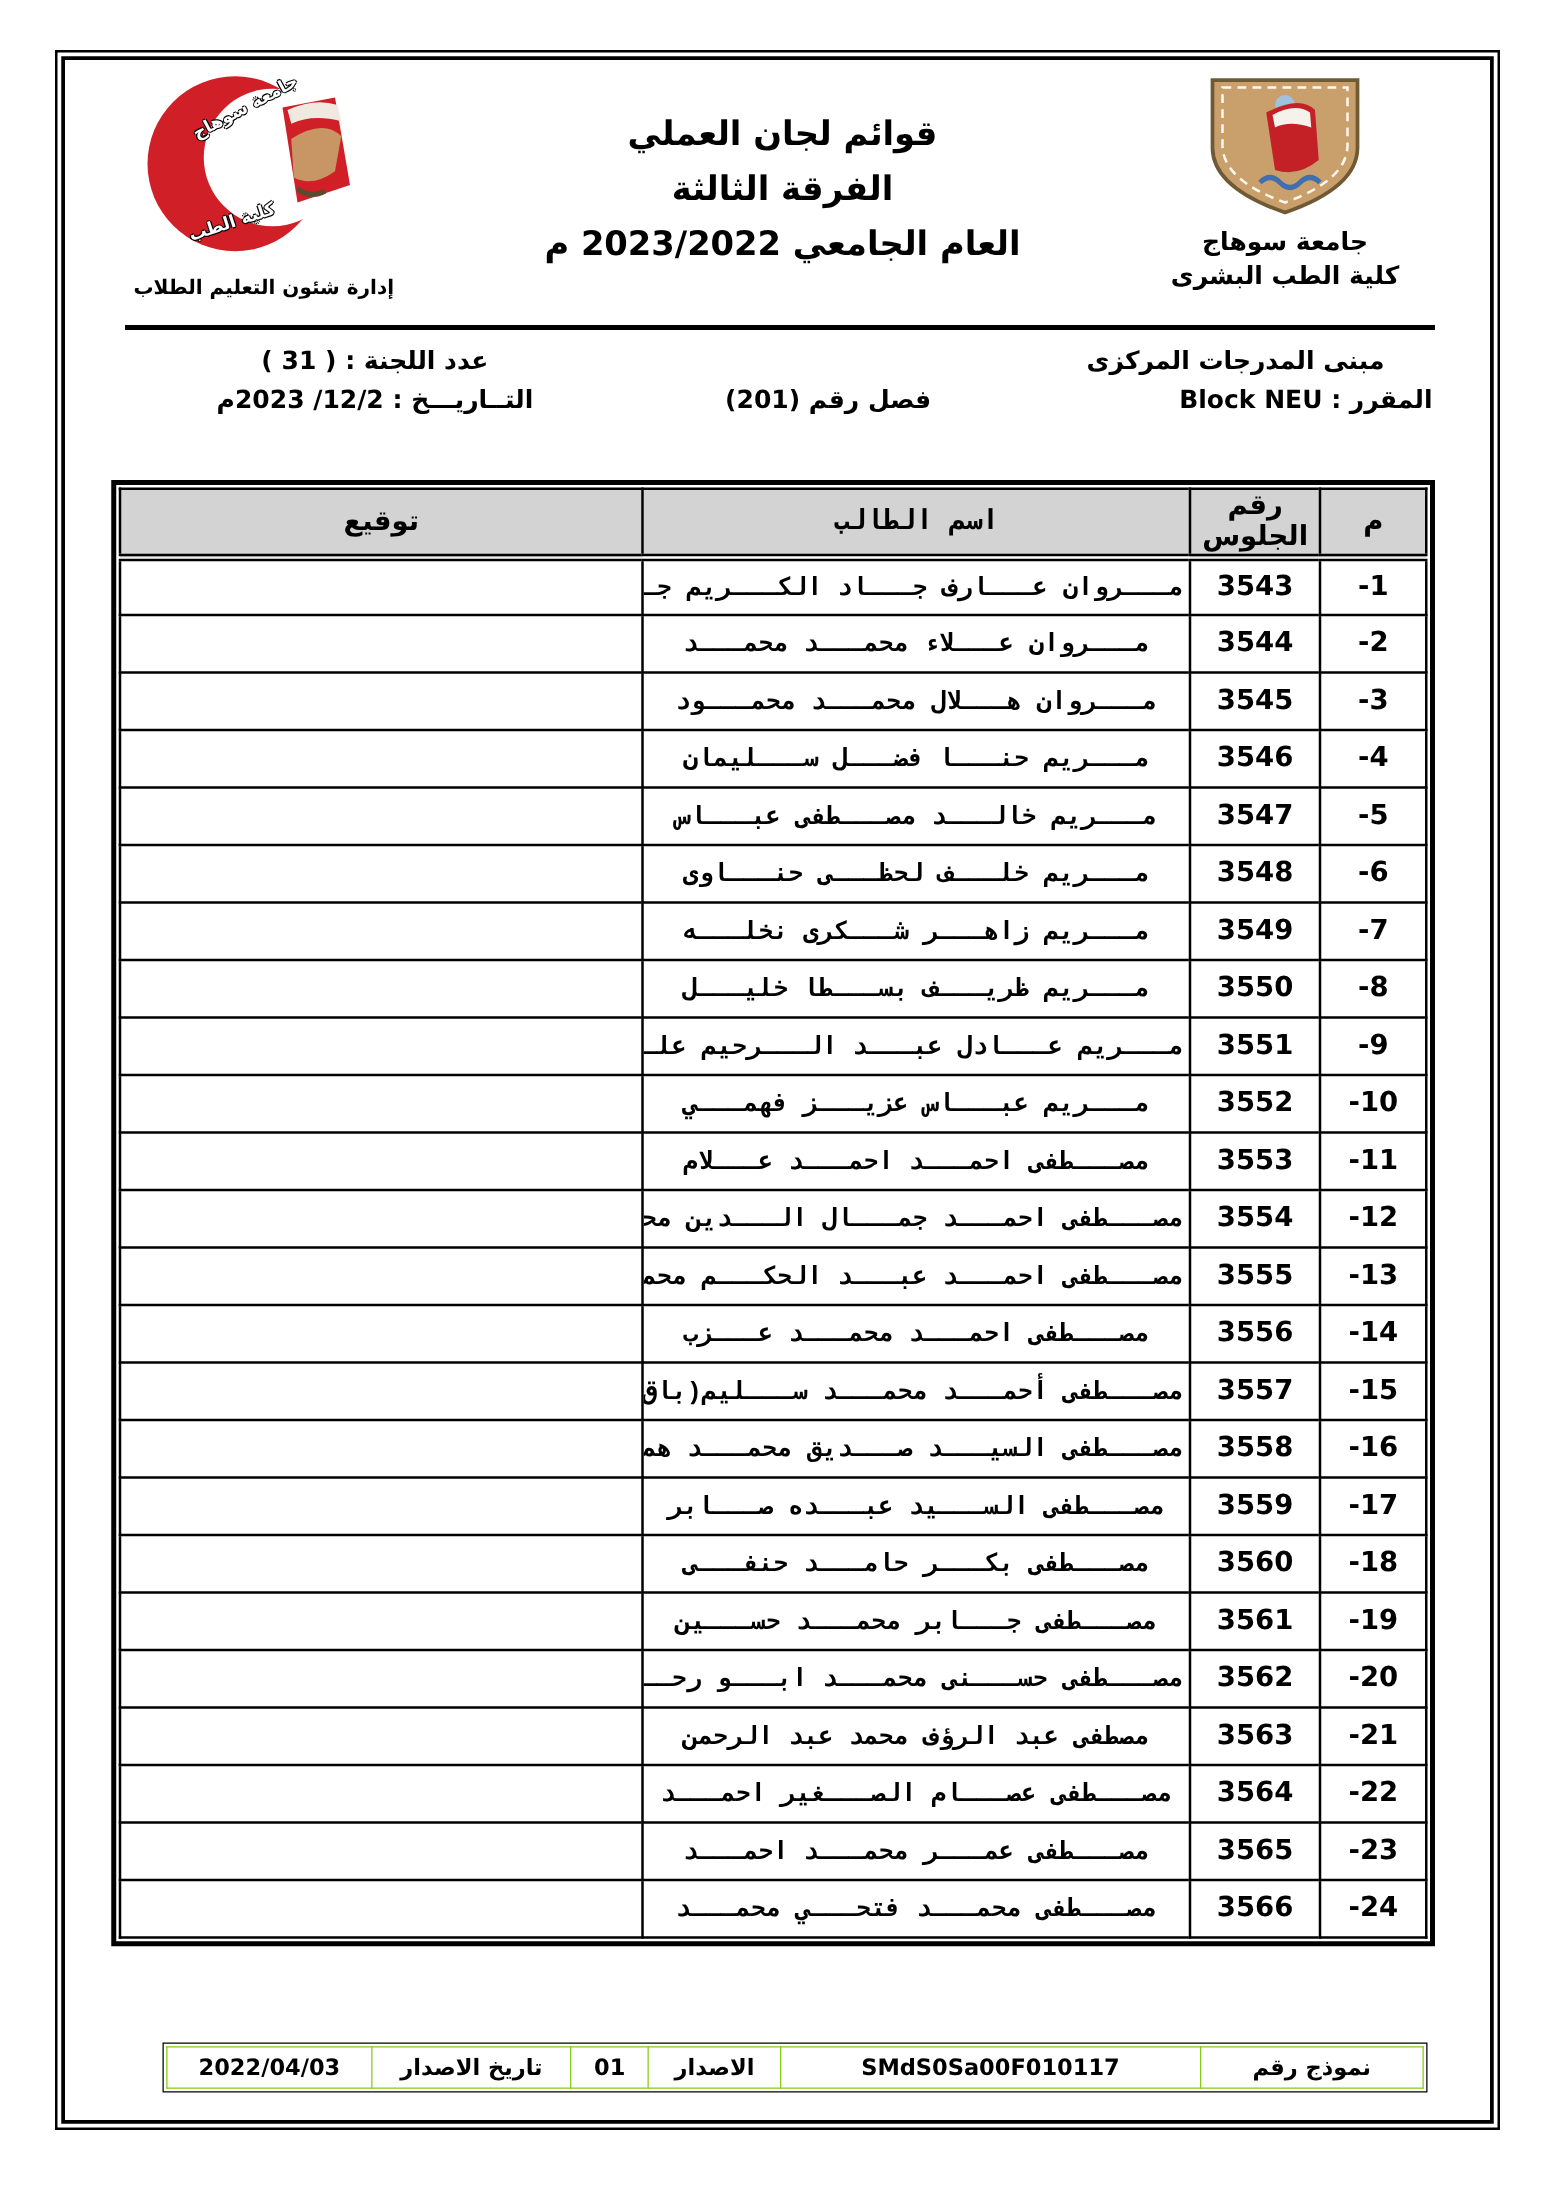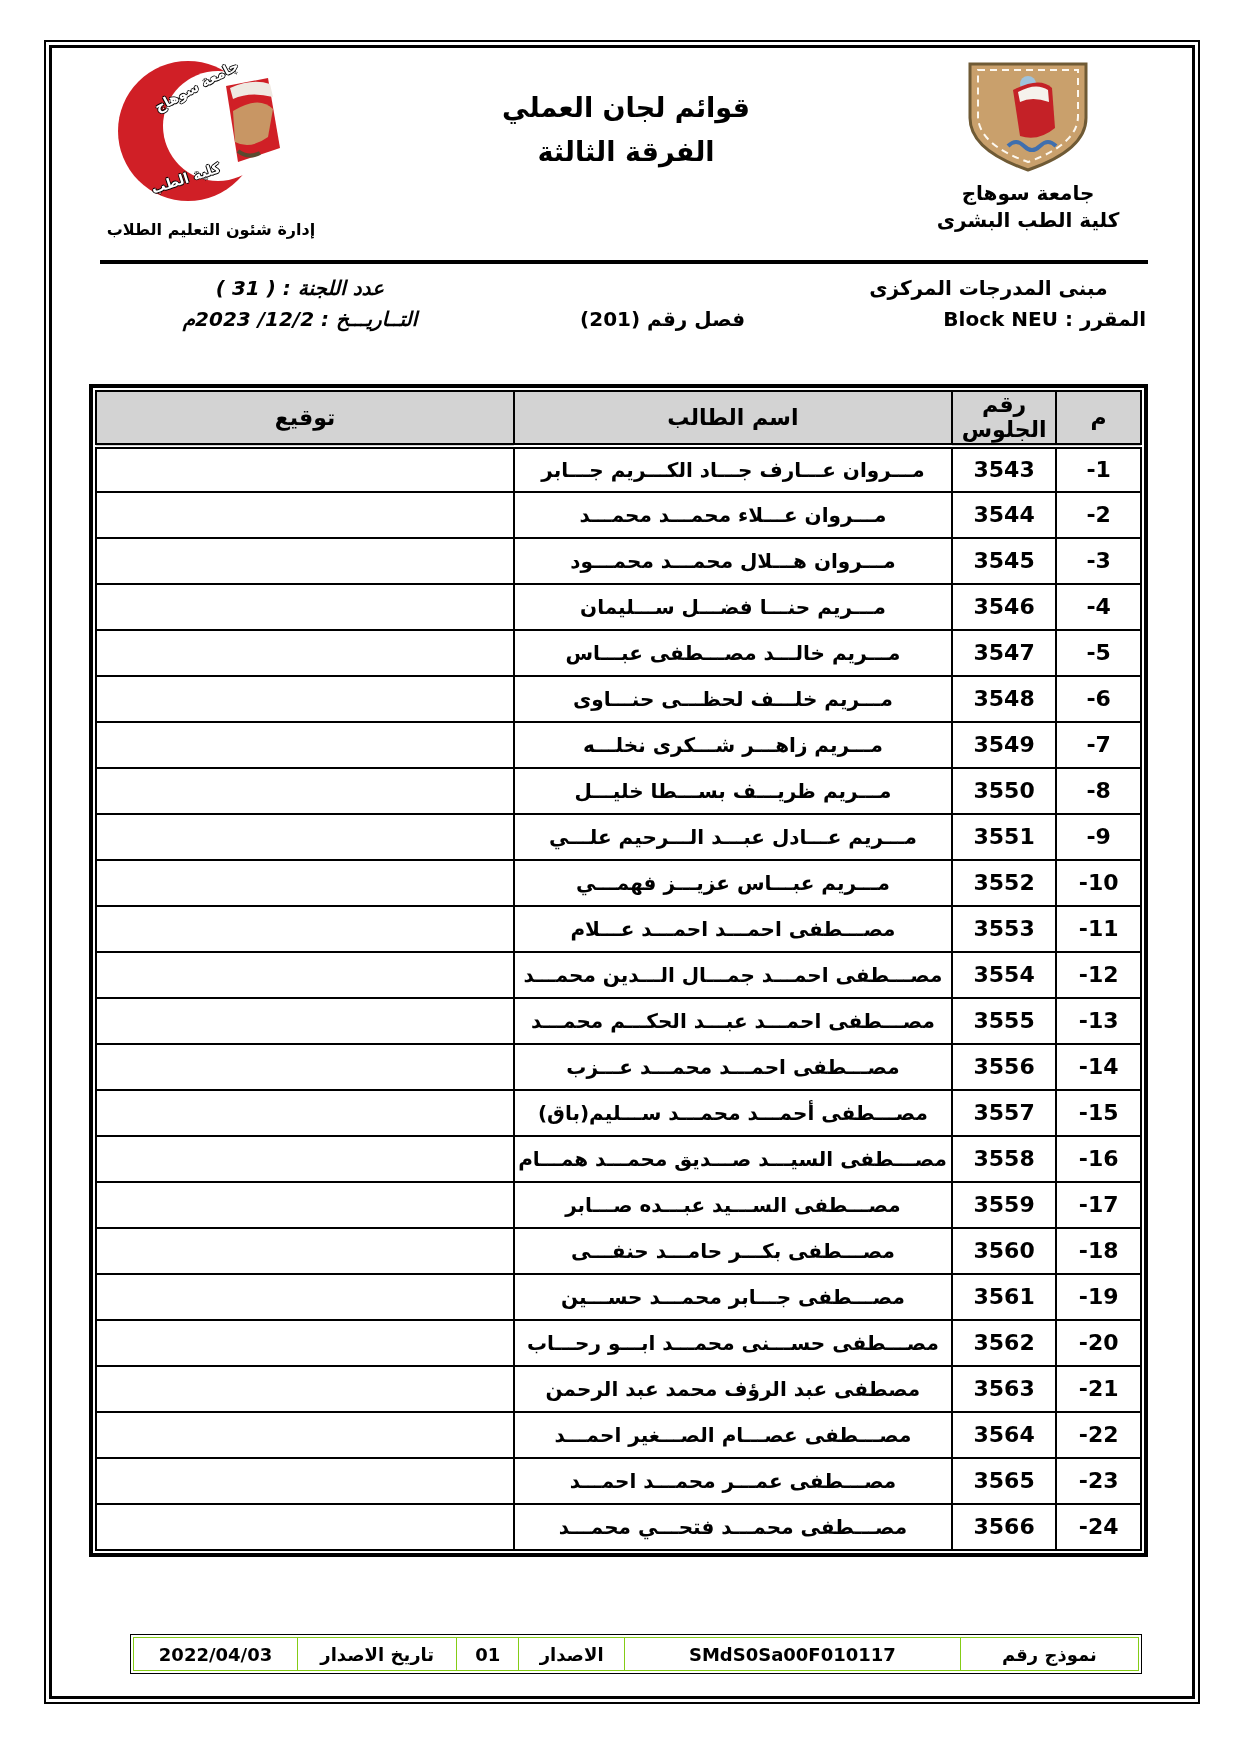--- a/index.html
+++ b/index.html
@@ -22,33 +22,33 @@
   .shield-logo{position:absolute;left:958px;top:58px;width:140px;height:120px;}
   .caption-right{position:absolute;left:888px;top:180px;width:280px;text-align:center;
                  font-size:20px;font-weight:bold;line-height:27px;}
   .separator{position:absolute;left:100px;top:260px;width:1048px;height:4px;background:#000;}
 
   
   .info{position:absolute;left:95px;top:276px;width:1051px;font-size:20px;font-weight:bold;direction:rtl;}
   .info-row{display:flex;justify-content:space-between;margin-bottom:7px;}
   .i-right{width:31%;text-align:right;}
   .i-mid{width:30%;text-align:center;}
-  .i-left{width:39%;text-align:center;font-style:italic;}
+  .i-left{width:39%;text-align:center;}
 
   
   .table-wrap{position:absolute;left:89px;top:384px;width:1059px;border:4px solid #000;
               padding:2px;background:#fff;box-sizing:border-box;}
   table.students{width:100%;border-collapse:collapse;direction:rtl;table-layout:fixed;}
   table.students th,table.students td{border:2px solid #000;padding:0 4px;box-sizing:border-box;}
   table.students thead th{background:#d3d3d3;font-size:22px;font-weight:bold;height:54px;
                           border-bottom:6px double #000;line-height:1.15;}
   table.students tbody td{height:46px;}
   .c-idx{width:8.1%;text-align:center;font-size:22px;font-weight:bold;direction:ltr;}
   .c-seat{width:10%;text-align:center;font-size:22px;font-weight:bold;}
-  .c-name{width:41.9%;text-align:center;font-size:20px;font-weight:bold;white-space:nowrap;overflow:hidden;}
+  .c-name{width:41.9%;text-align:center;font-size:20px;font-weight:bold;white-space:nowrap;overflow:hidden;font-family:Liberation Mono, monospace;}
   .c-sig{width:40%;}
 
   
   .footer-wrap{position:absolute;left:130px;top:1634px;width:1012px;border:1px solid #000;
                padding:2px;box-sizing:border-box;}
   table.doc-footer{width:100%;border-collapse:collapse;direction:rtl;table-layout:fixed;}
   table.doc-footer td{border:1px solid #84cc16;height:32px;text-align:center;
                       font-size:18px;font-weight:bold;padding:0 4px;}
   .f-code{direction:ltr;}
 </style>
@@ -69,20 +69,21 @@
     <path d="M142 32 q22 -10 40 -4 l3 13 q-23 -6 -40 2 z" fill="#efe9e2"></path>
     <path d="M150 95 q10 8 22 2" stroke="#5a4a2f" stroke-width="4" fill="none"></path>
   </svg>
   <span class="arc-text arc-top">جامعة سوهاج</span>
   <span class="arc-text arc-bottom">كلية الطب</span>
   <div class="caption-left">إدارة شئون التعليم الطلاب</div>
 
   <div class="titles">
     <div class="t-line">قوائم لجان العملي</div>
     <div class="t-line">الفرقة الثالثة</div>
+    <div class="t-line">العام الجامعي 2023/2022 م</div>
   </div>
 
   <svg class="shield-logo" viewBox="0 0 140 120">
     <path d="M12 6 H128 V60 Q128 92 70 112 Q12 92 12 60 Z" fill="#c9a06c" stroke="#6f5a35" stroke-width="3"></path>
     <path d="M20 12 H120 V58 Q120 86 70 104 Q20 86 20 58 Z" fill="none" stroke="#fdf8ef" stroke-width="2" stroke-dasharray="7 5"></path>
     <circle cx="70" cy="26" r="8" fill="#9fc3dd"></circle>
     <path d="M55 32 Q82 18 94 30 L97 70 Q80 84 62 78 Z" fill="#c42127"></path>
     <path d="M60 34 Q78 24 90 32 L91 44 Q74 38 62 44 Z" fill="#f5f2ec"></path>
     <path d="M50 88 q8 -8 16 0 q8 8 16 0 q8 -8 16 0" stroke="#3f6fae" fill="none" stroke-width="4"></path>
   </svg>

